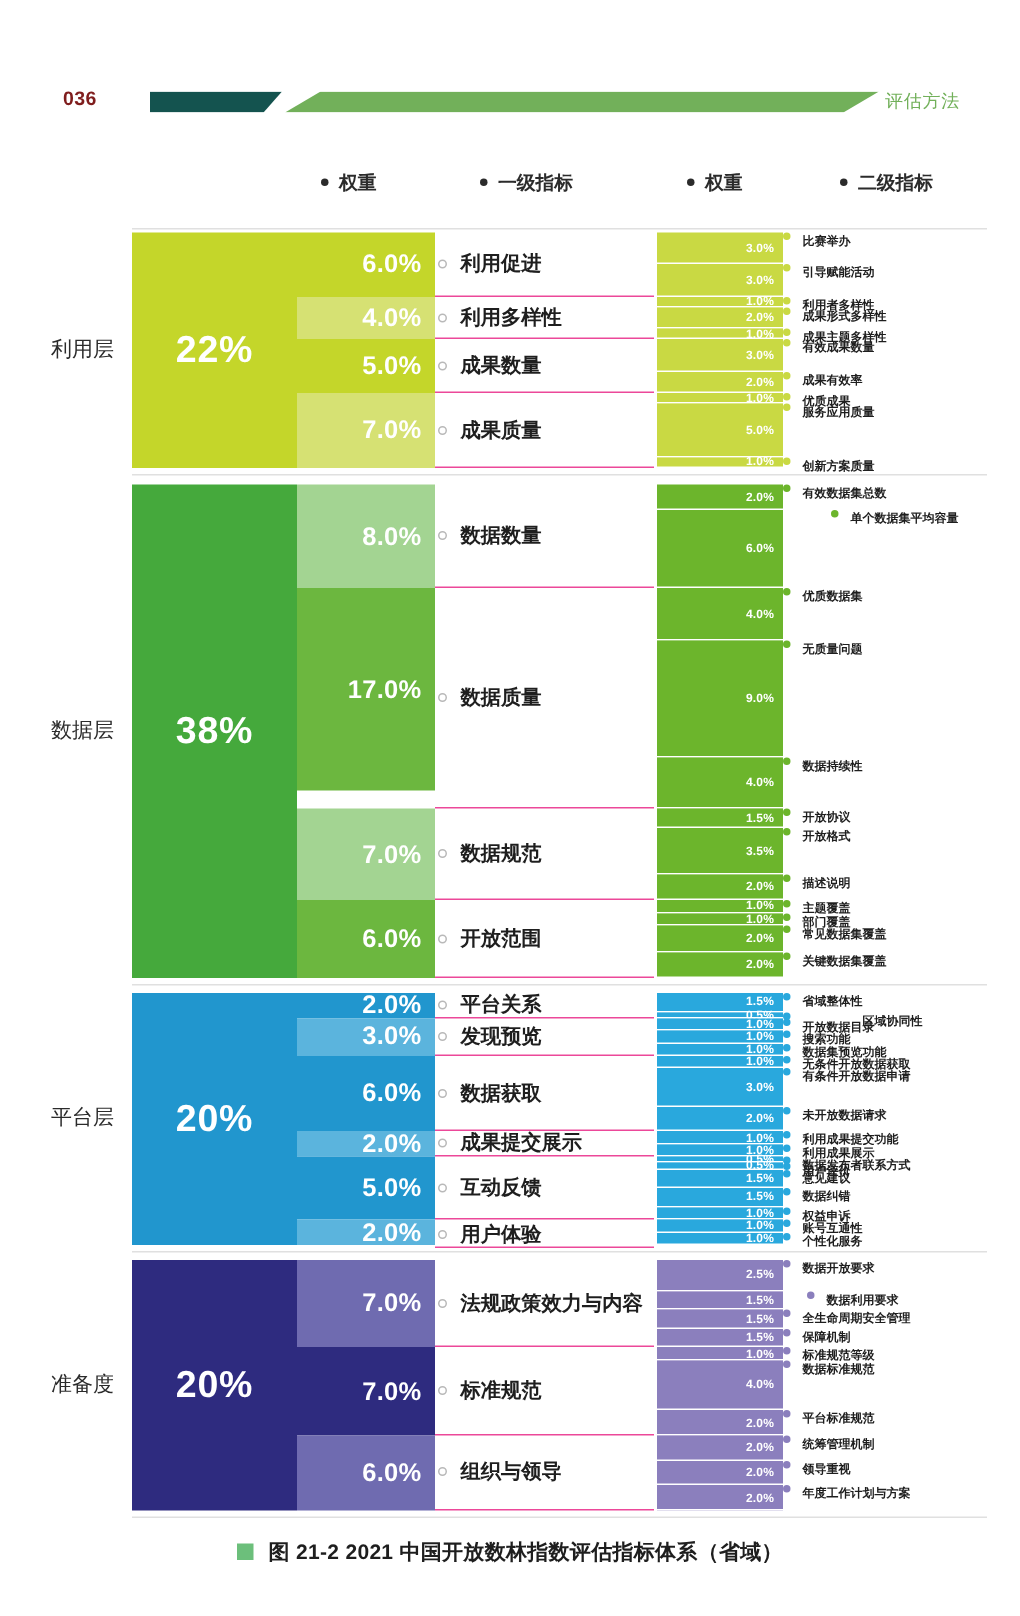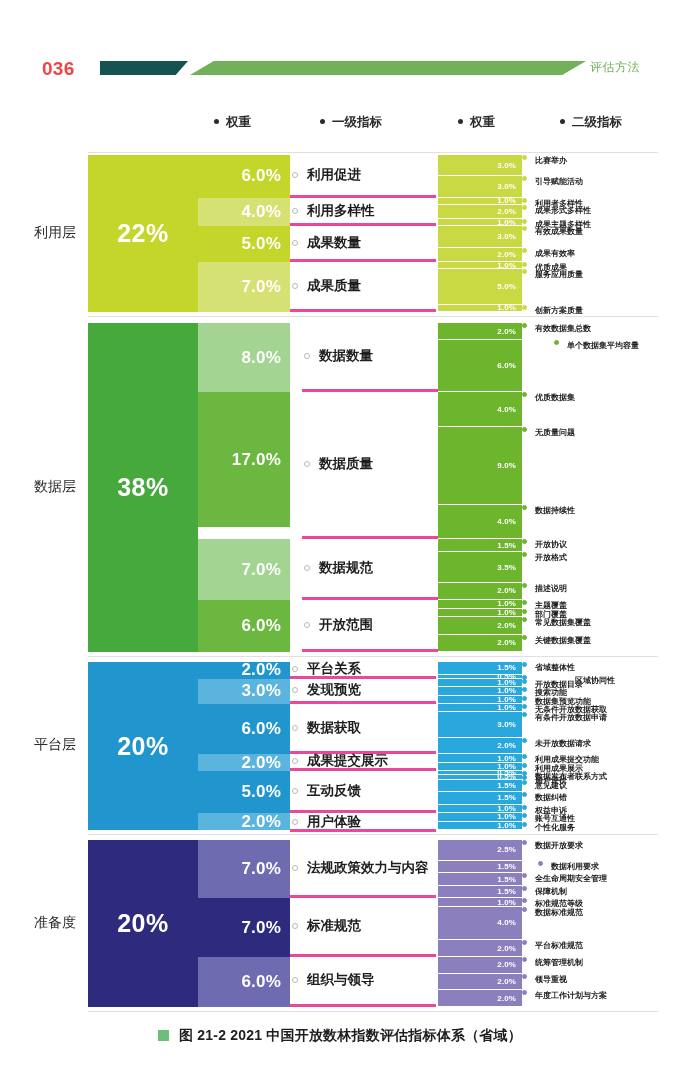--- a/index.html
+++ b/index.html
@@ -10,21 +10,21 @@
     overflow: hidden;
   }
 
   
   .page-header {
     position: absolute; left: 0; top: 52px;
     width: 680px; height: 30px;
   }
   .page-num {
     position: absolute; left: 42px; top: 6px;
-    font-size: 19px; font-weight: bold; color: #ef4444;
+    font-size: 13px; font-weight: bold; color: #7f1d1d;
     letter-spacing: .3px;
   }
   .bar-dark {
     position: absolute; left: 100px; top: 9px;
     width: 88px; height: 14px;
     background: #14534f;
     clip-path: polygon(0 0, 100% 0, 86% 100%, 0 100%);
   }
   .bar-green {
     position: absolute; left: 190px; top: 9px;
@@ -82,21 +82,21 @@
     display: flex; align-items: center; justify-content: flex-end;
     color: #ffffff; padding-right: 9px;
   }
   .pw-cell span { font-size: 17px; font-weight: bold; letter-spacing: .2px; }
 
   
   .pl-col { position: absolute; left: 290px; width: 146px; }
   .pl-cell {
     position: absolute; left: 0; width: 146px;
     display: flex; align-items: center;
-    border-bottom: 3px solid #ec4899;
+    border-bottom: 1px solid #ec4899;
   }
   .pl-cell .dot {
     width: 6px; height: 6px; border-radius: 50%;
     border: 1.4px solid #b9b9b9; background: #fff;
     margin-left: 2px; margin-right: 9px; flex: 0 0 auto;
   }
   .pl-cell .txt { font-size: 13.5px; font-weight: bold; color: #1e1e1e; white-space: nowrap; }
 
   
   .sw-col { position: absolute; left: 438px; width: 84px; }
@@ -280,21 +280,21 @@
         <div class="pw-cell" style="top: 69.2632px; height: 135px; background: rgb(108, 183, 63);">
           <span>17.0%</span>
         </div>
         <div class="pw-cell" style="top: 216.447px; height: 60.6053px; background: rgb(163, 212, 146);">
           <span>7.0%</span>
         </div>
         <div class="pw-cell" style="top: 277.053px; height: 51.9474px; background: rgb(108, 183, 63);">
           <span>6.0%</span>
         </div>
       </div>
-      <div class="pl-col" style="top: 0px; height: 329px; margin-left: 12px;">
+      <div class="pl-col" style="top: 0px; height: 329px;">
         <div class="pl-cell" style="top: 0px; height: 69.2632px;">
           <span class="dot"></span>
           <span class="txt">数据数量</span>
         </div>
         <div class="pl-cell" style="top: 69.2632px; height: 147.184px;">
           <span class="dot"></span>
           <span class="txt">数据质量</span>
         </div>
         <div class="pl-cell" style="top: 216.447px; height: 60.6053px;">
           <span class="dot"></span>

